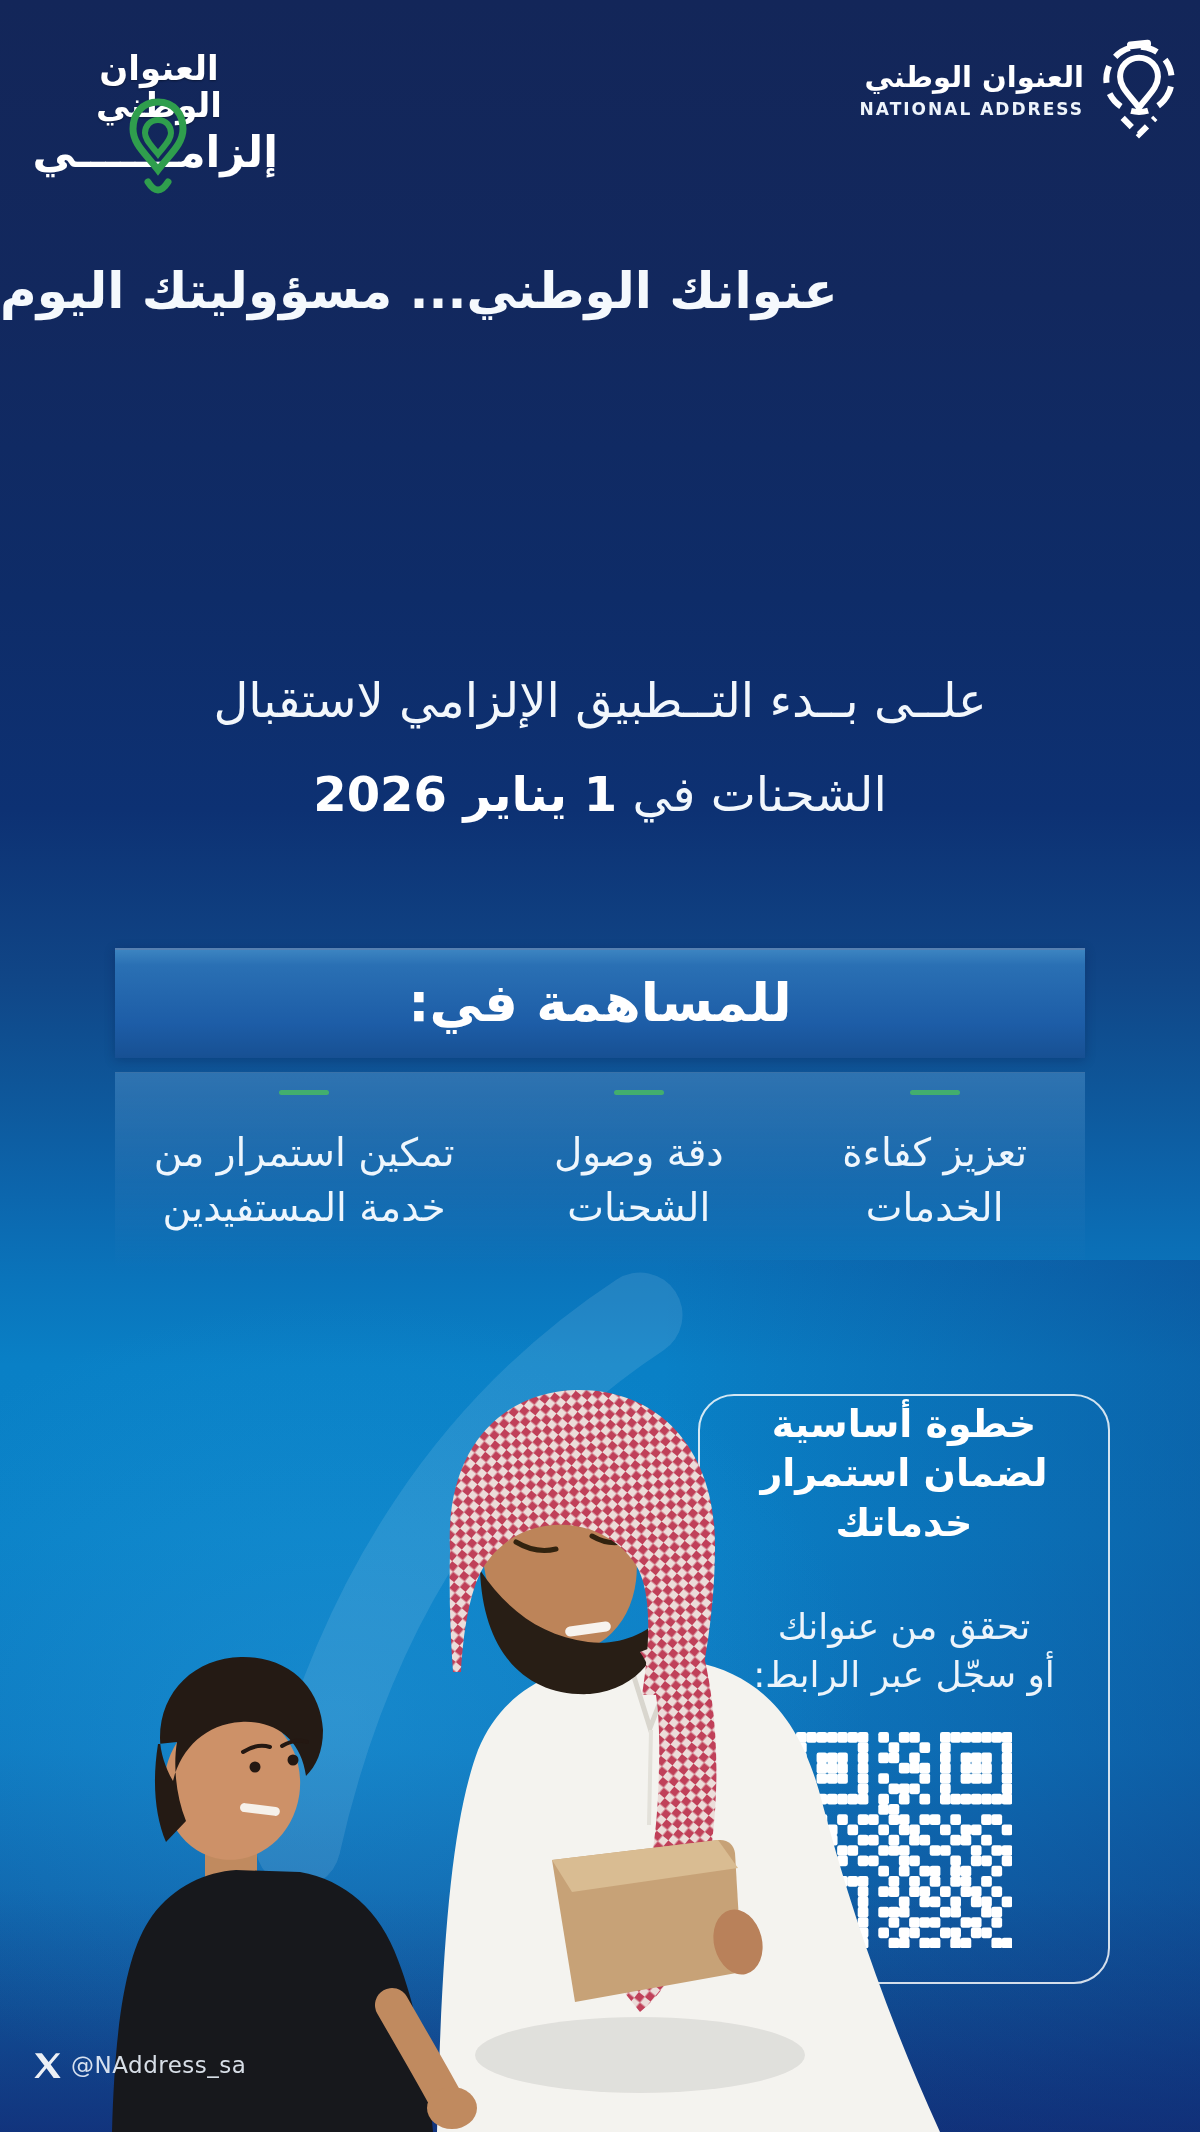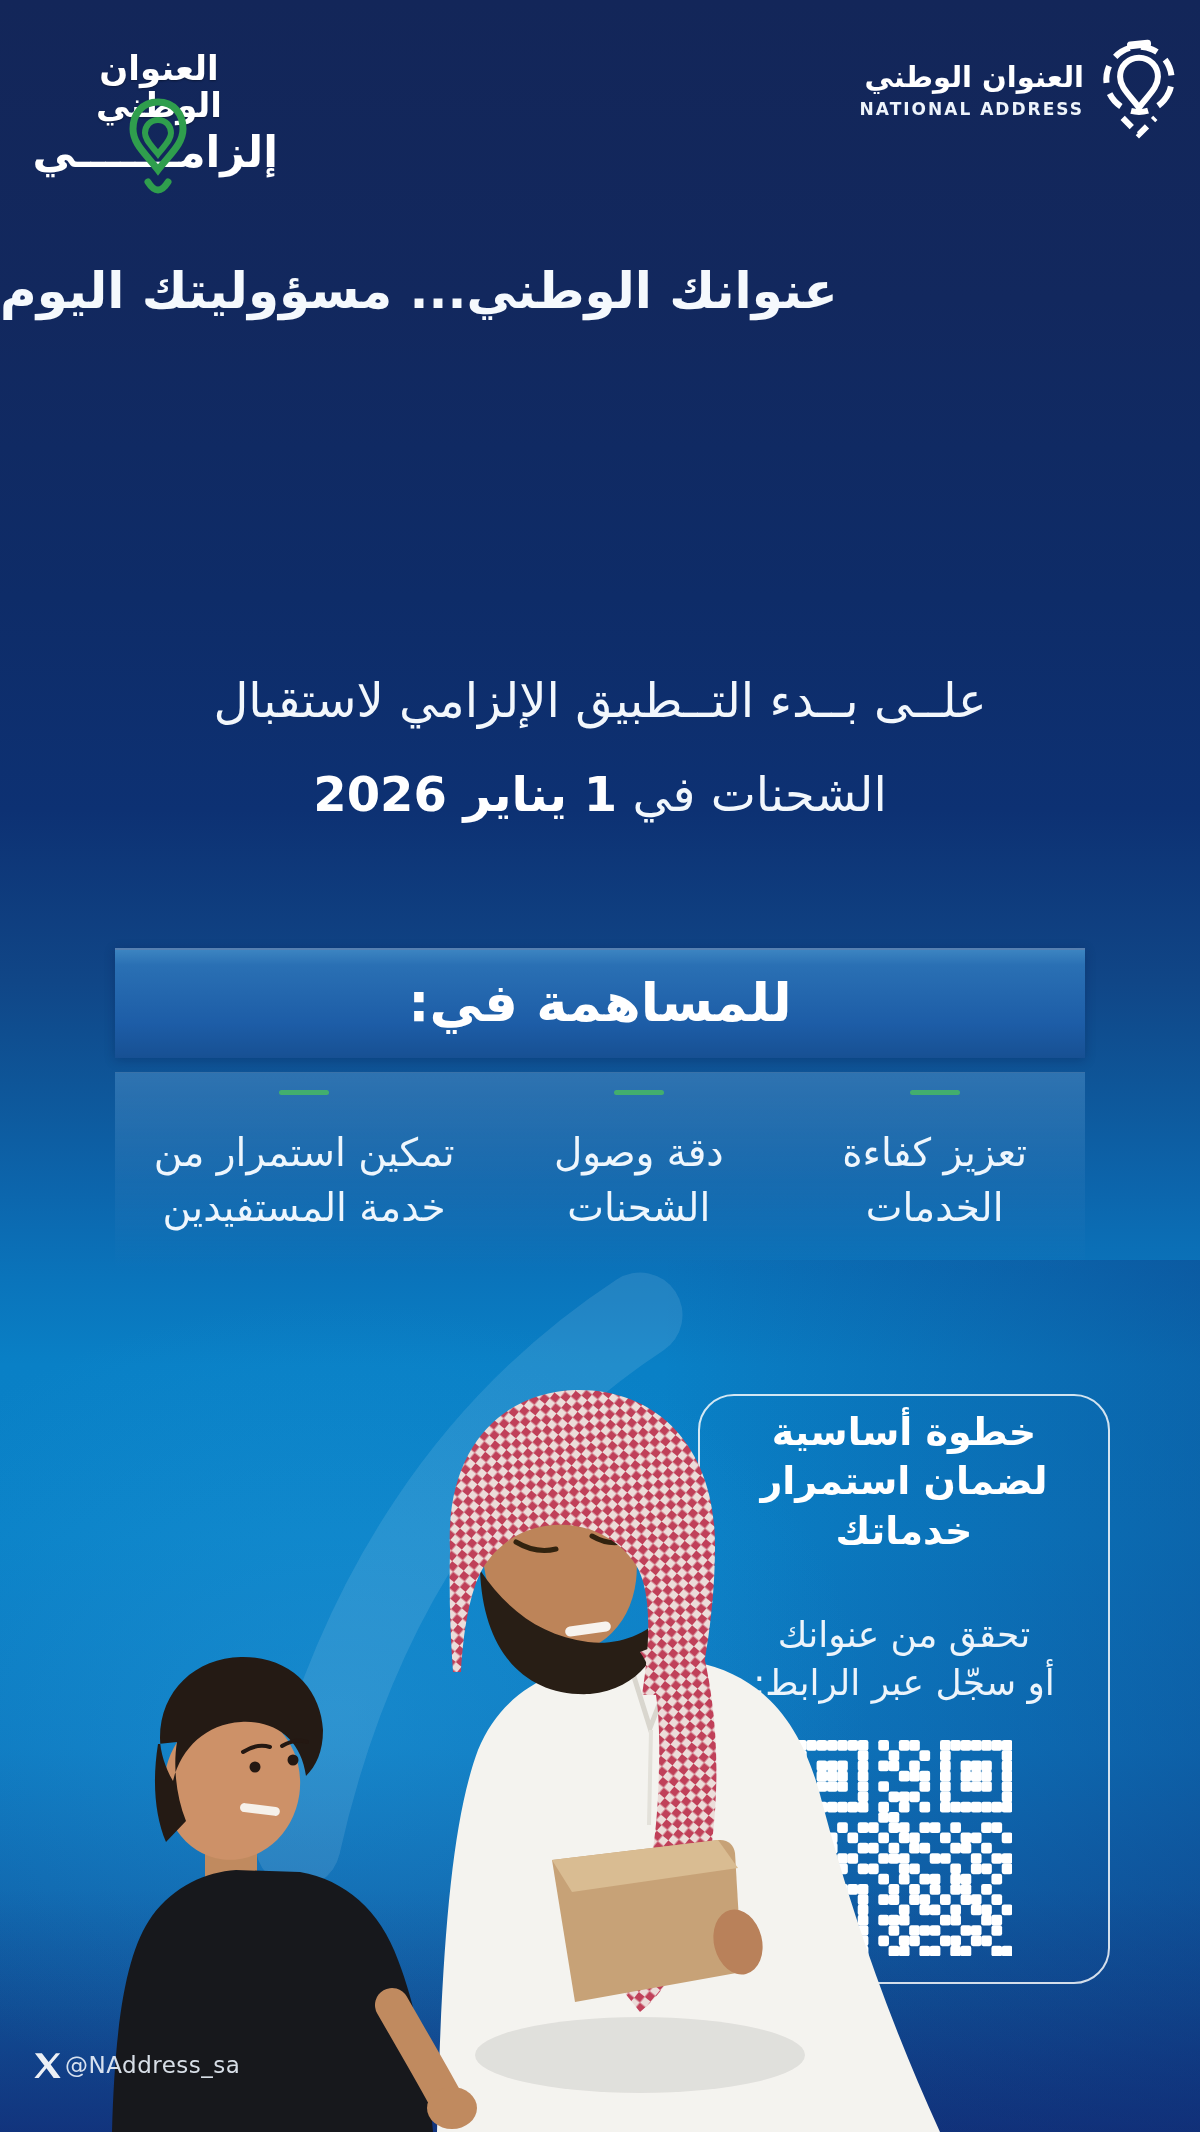--- a/index.html
+++ b/index.html
@@ -51,27 +51,27 @@
   .benefit .line{font-size:39px;line-height:1.42;color:#eef6fd;font-weight:500;}
   
   .photo-bg{position:absolute;left:0;top:1260px;width:1200px;height:872px;
     background:
       radial-gradient(ellipse 820px 640px at 28% 52%,rgba(48,170,230,.28),rgba(0,0,0,0) 65%),
       linear-gradient(90deg,rgba(0,0,0,0) 55%,rgba(14,38,110,.30) 100%),
       linear-gradient(180deg,rgba(0,0,0,0) 72%,rgba(13,32,96,.35) 100%);}
   .scene{position:absolute;left:0;top:1260px;width:1200px;height:872px;pointer-events:none;}
   
   .cta-card{position:absolute;left:698px;top:1394px;width:412px;height:590px;
-    border:2px solid rgba(255,255,255,.82);border-radius:36px;text-align:center;padding-top:12px;}
+    border:2px solid rgba(255,255,255,.82);border-radius:36px;text-align:center;padding-top:4px;}
   .cta-title{font-size:38px;font-weight:bold;line-height:1.3;color:#fff;}
   .cta-sub{margin-top:55px;font-size:36px;font-weight:400;line-height:1.34;color:#ecf4fb;}
   .qr{width:216px;height:216px;margin:32px auto 0;}
   .qr svg{width:100%;height:100%;display:block;}
   
-  .footer{position:absolute;left:34px;top:2052px;display:flex;align-items:center;gap:4px;
+  .footer{position:absolute;left:34px;top:2052px;display:flex;align-items:center;gap:10px;
     color:#e8eff8;opacity:.92;direction:ltr;}
   .footer .handle{font-size:23px;letter-spacing:.5px;}
   .x-icon{width:27px;height:25px;display:block;}
 </style>
 </head>
 <body>
 
 <div class="poster">
 
   <div class="logo-mandatory ar">

